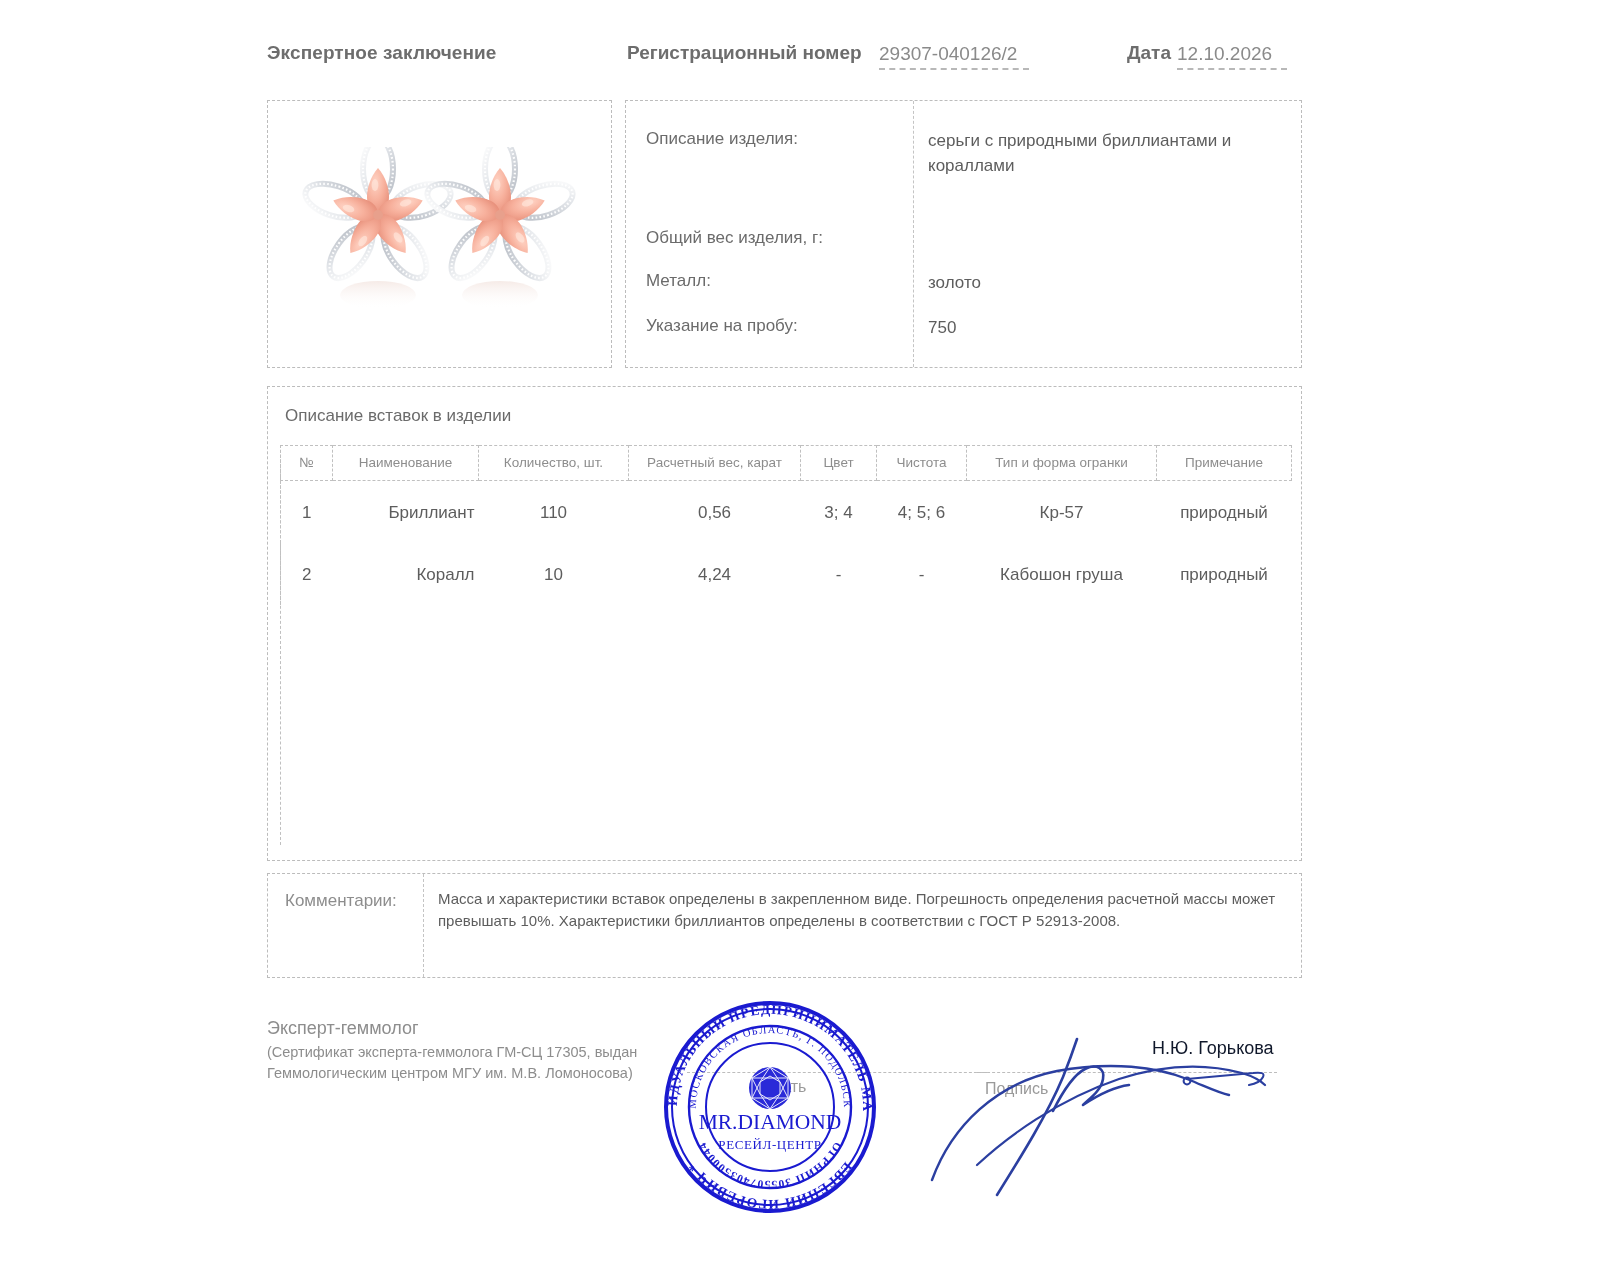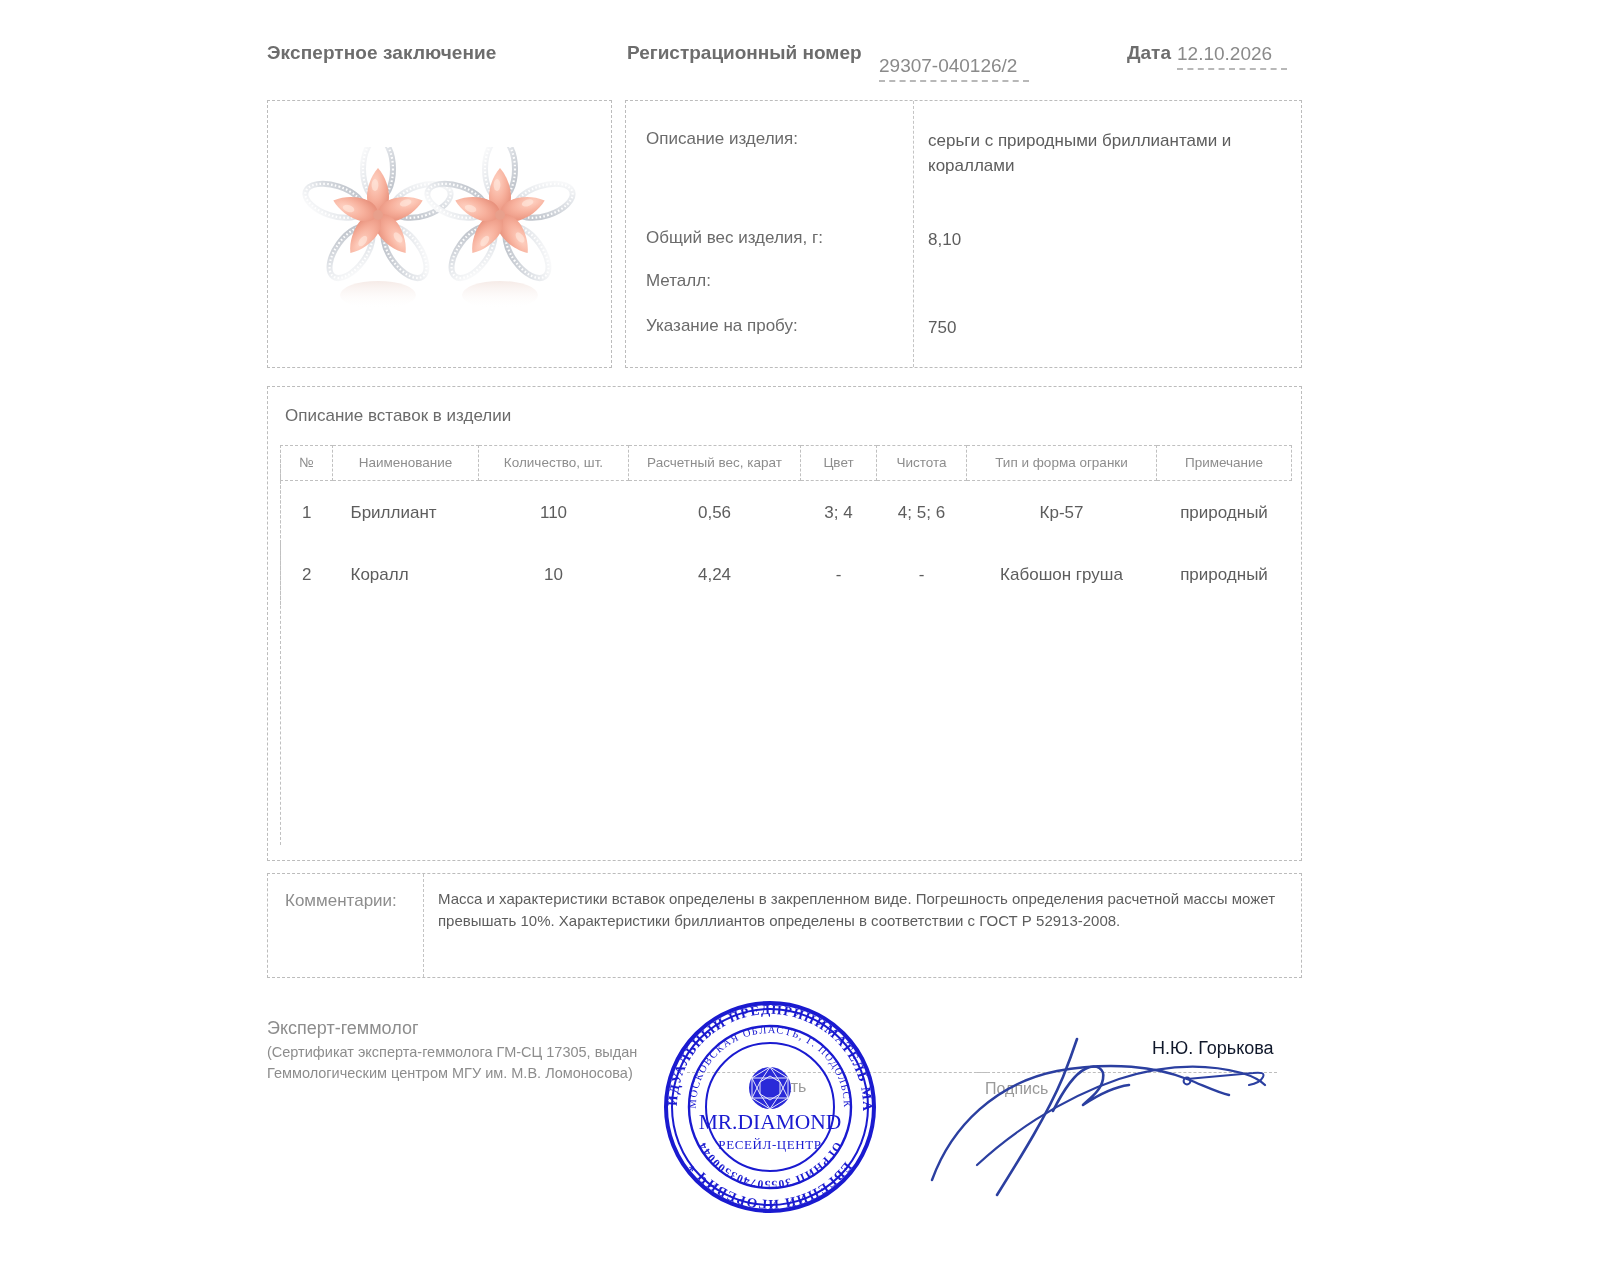--- a/index.html
+++ b/index.html
@@ -24,21 +24,20 @@
   .hdr-reg-label {
     position: absolute; left: 360px; top: 2px;
     font-size: 19px; font-weight: bold; color: #6d6d6d;
   }
   .hdr-reg-value {
     position: absolute; left: 612px; top: 3px;
     min-width: 150px;
     font-size: 19px; color: #8a8a8a;
     border-bottom: 2px dashed #b8b8b8;
     padding-bottom: 3px;
-    margin-top: 12px;
   }
   .hdr-date-label {
     position: absolute; left: 860px; top: 2px;
     font-size: 19px; font-weight: bold; color: #6d6d6d;
   }
   .hdr-date-value {
     position: absolute; left: 910px; top: 3px;
     min-width: 110px;
     font-size: 19px; color: #8a8a8a;
     border-bottom: 2px dashed #b8b8b8;
@@ -101,21 +100,21 @@
     white-space: nowrap;
   }
   table.inserts thead th:first-child { border-left: 1px dashed #c0c0c0; }
   table.inserts thead th:last-child  { border-right: 1px dashed #c0c0c0; }
   table.inserts tbody td {
     font-size: 17px; color: #5d5d5d;
     padding: 22px 4px 20px 4px;
     text-align: center;
     border: none;
   }
-  table.inserts tbody td.left-pad { text-align: left; padding-left: 18px; }
+  table.inserts tbody td.left-pad { text-align: right; padding-left: 18px; }
   table.inserts tbody tr td:first-child {
     border-left: 1px dashed #c0c0c0;
   }
   .tbl-left-rail {
     position: absolute; left: 12px; top: 58px; width: 0; height: 400px;
     border-left: 1px dashed #c0c0c0;
   }
 
   
   .comments-box {
@@ -273,23 +272,23 @@
     </div>
   </div>
 
   <div class="props-box">
     <div class="props-divider"></div>
 
     <div class="prop-label" style="top:28px;">Описание изделия:</div>
     <div class="prop-value" style="top:28px;">серьги с природными бриллиантами и кораллами</div>
 
     <div class="prop-label" style="top:127px;">Общий вес изделия, г:</div>
-    <div class="prop-value" style="top:127px;">8,10</div>
 
     <div class="prop-label" style="top:170px;">Металл:</div>
+    <div class="prop-value" style="top:170px;">золото</div>
 
     <div class="prop-label" style="top:215px;">Указание на пробу:</div>
     <div class="prop-value" style="top:215px;">750</div>
   </div>
 
   <div class="table-box">
     <div class="table-box-title">Описание вставок в изделии</div>
     <div class="tbl-left-rail"></div>
 
     <table class="inserts">

